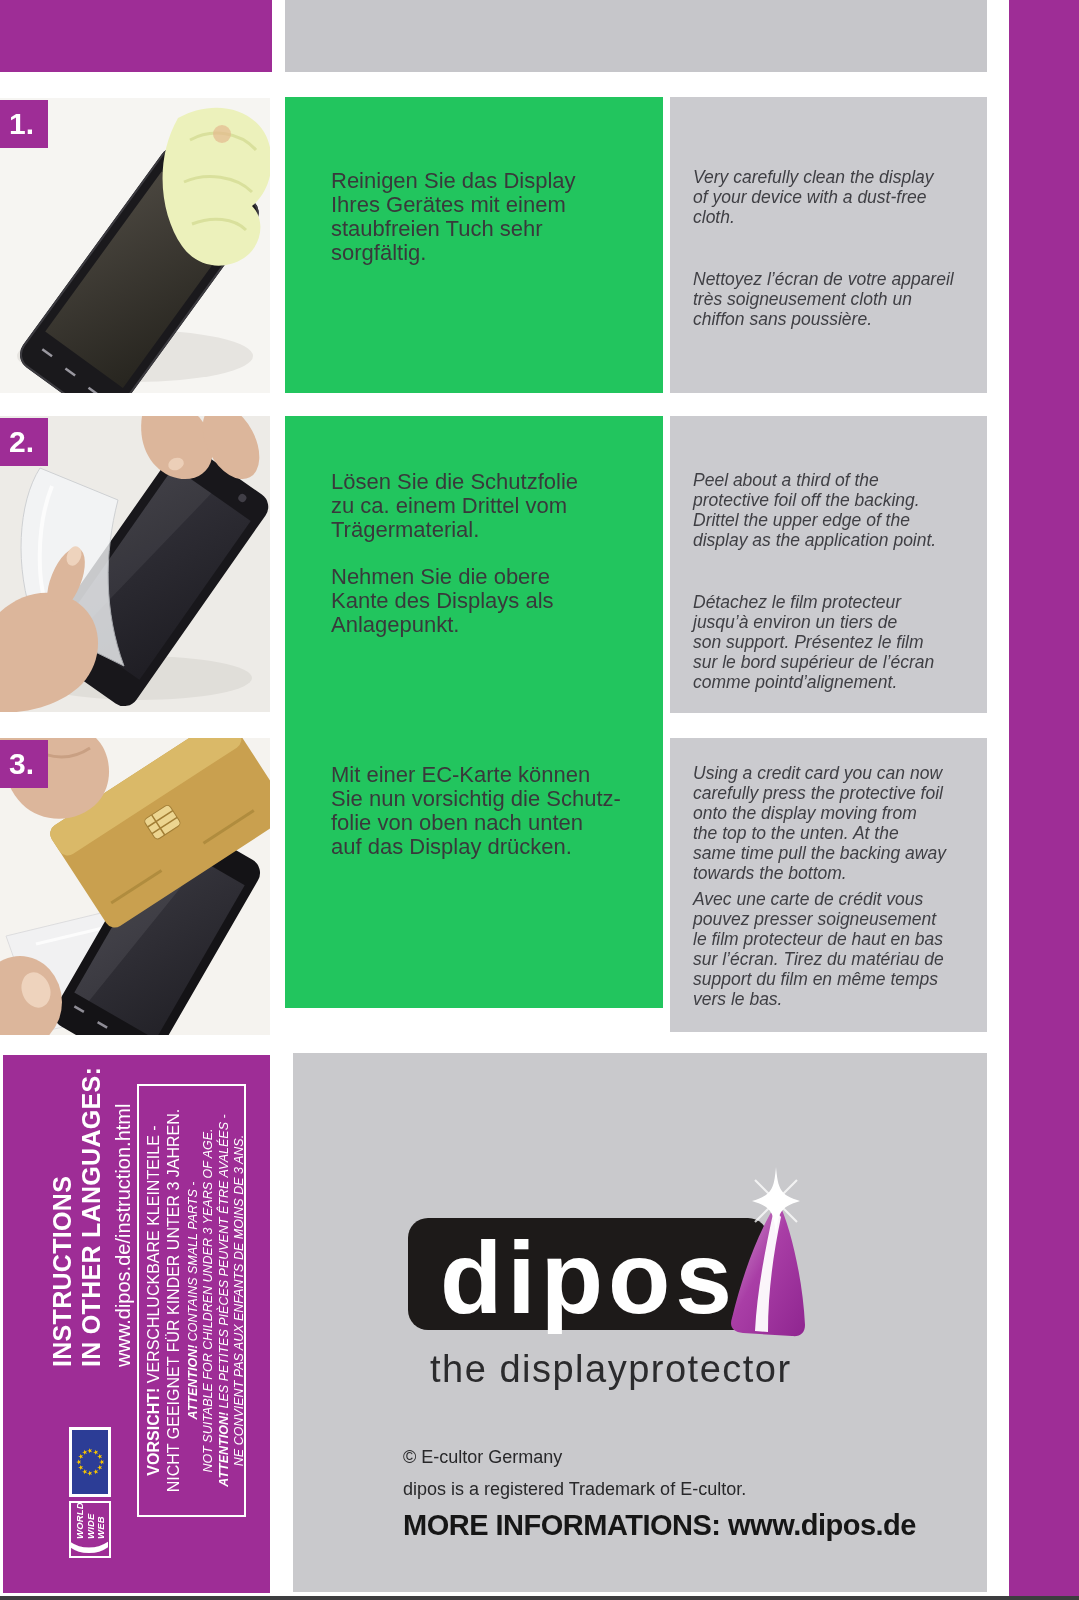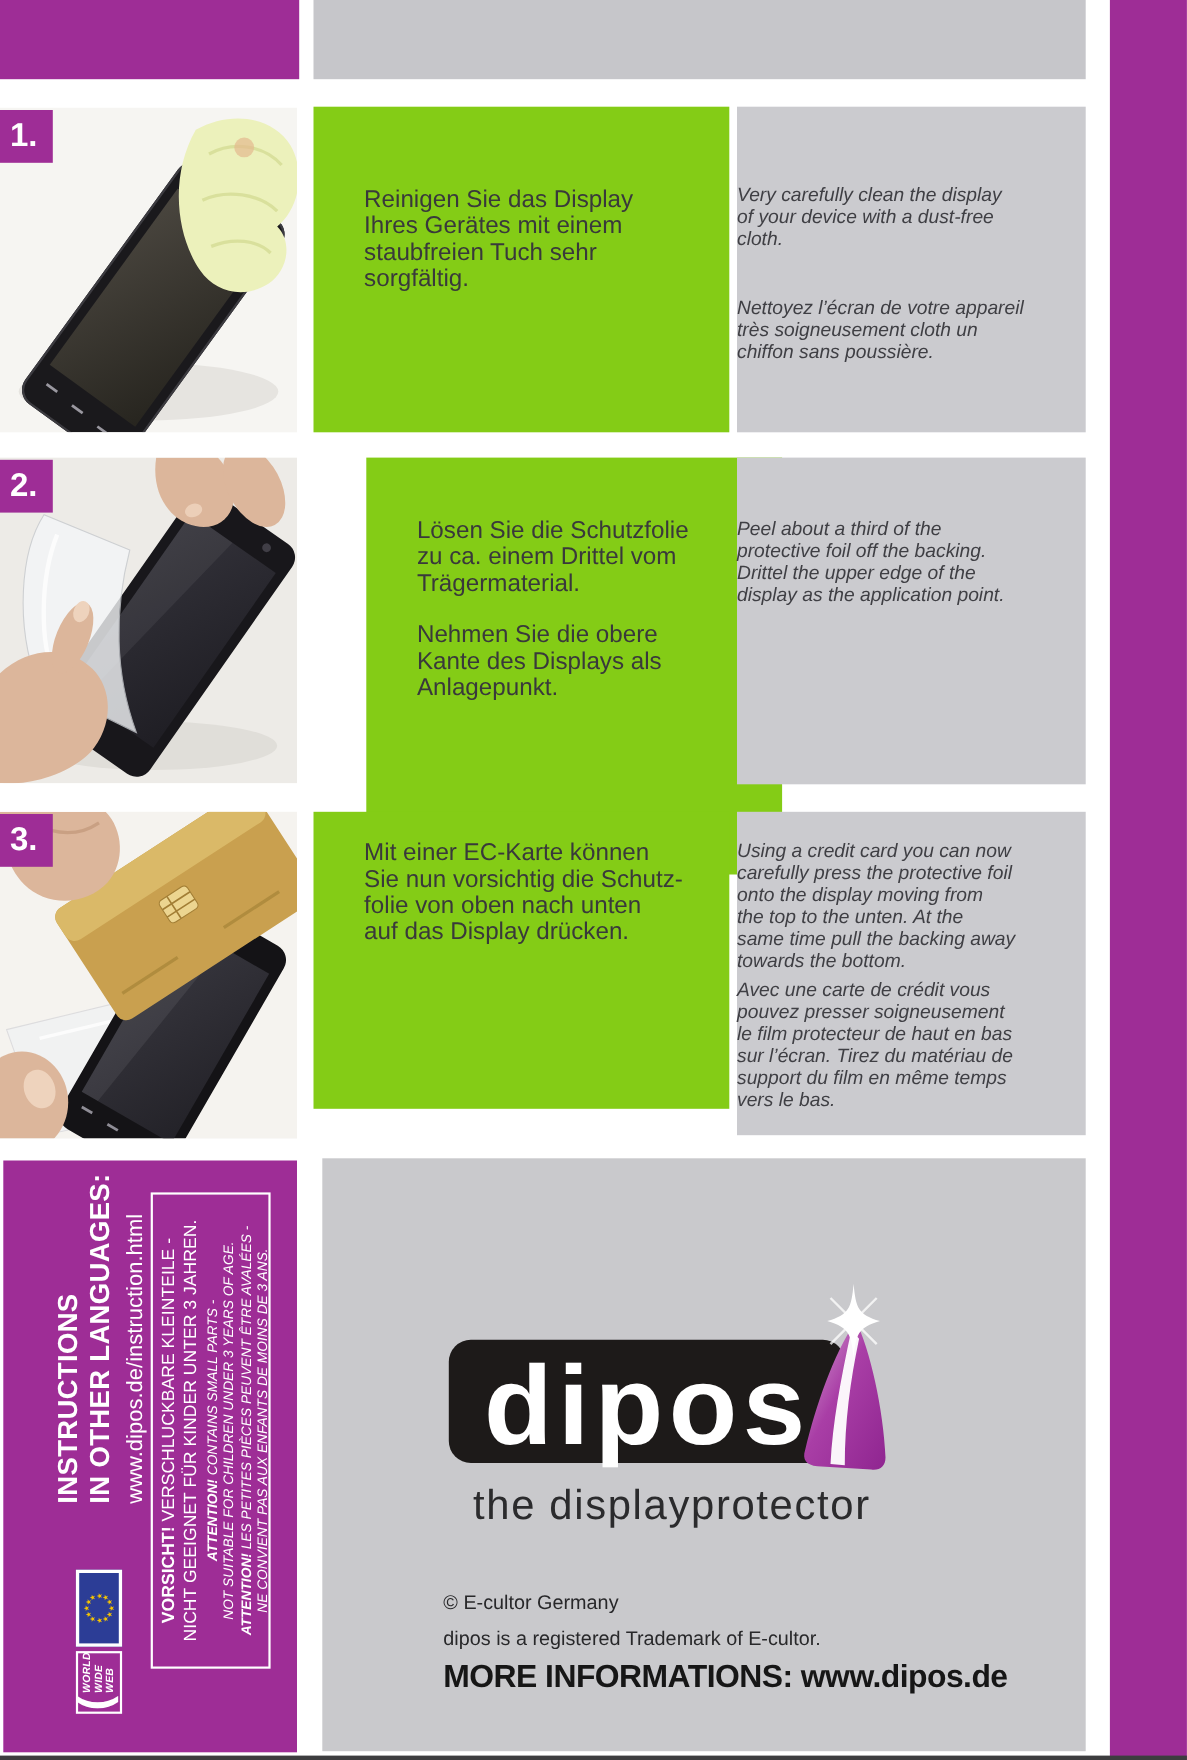--- a/index.html
+++ b/index.html
@@ -11,24 +11,24 @@
   .band-purple{left:0;top:0;width:272px;height:72px;background:#9e2d96;}
   .band-gray{left:285px;top:0;width:702px;height:72px;background:#c6c6ca;}
   .side-border{left:1009px;top:0;width:70px;height:1600px;background:#9e2d96;}
   .bottom-strip{left:0;top:1596px;width:1079px;height:4px;background:#3d3d3f;z-index:9;}
 
   
   .photo{left:0;width:270px;background:#f5f4f1;overflow:hidden;}
   .photo svg{display:block;}
   .badge{left:0;width:48px;height:48px;background:#9e2d96;color:#fff;font-size:30px;
          font-weight:bold;line-height:48px;padding-left:9px;box-sizing:border-box;z-index:3;}
-  .debox{left:285px;width:378px;background:#84cc16;box-sizing:border-box;
+  .debox{left:285px;width:378px;background:#22c55e;box-sizing:border-box;
          padding-left:46px;padding-right:10px;}
   .enbox{left:670px;width:317px;background:#cbcbcf;box-sizing:border-box;
-         padding-right:8px;}
+         padding-left:23px;padding-right:8px;}
   .de-par{margin:0 0 23px 0;white-space:pre-line;font-size:22px;line-height:24px;
           color:#39393b;}
   .lat-par{margin:0;white-space:pre-line;font-style:italic;font-size:17.5px;line-height:20px;
            color:#3f3f44;}
   .gap-lg{margin-bottom:42px;}
   .gap-sm{margin-bottom:6px;}
   .pt-r1d{padding-top:72px;} .pt-r1e{padding-top:70px;}
   .pt-r2{padding-top:54px;}  .pt-r3{padding-top:25px;}
 
   
@@ -148,33 +148,38 @@
         <ellipse cx="176" cy="48" rx="8" ry="6" fill="#eccfb8" transform="rotate(-20 176 48)"></ellipse>
         <path d="M0,196 C26,172 62,170 84,192 C104,212 102,246 82,268 C56,294 14,298 0,296 Z" fill="#dcb69b"></path>
         <ellipse cx="66" cy="164" rx="15" ry="34" fill="#dcb69b" transform="rotate(22 66 164)"></ellipse>
         <ellipse cx="74" cy="140" rx="7" ry="10" fill="#eed3bd" transform="rotate(22 74 140)"></ellipse>
       </g>
     </svg>
   </div>
   <div class="abs badge" style="top:418px;">
     <span>2.</span>
   </div>
-  <div class="abs debox pt-r2" style="top:416px;height:379px;margin-left:48px;">
+  <div class="abs debox pt-r2" style="top:416px;height:379px;">
     <p class="de-par">Lösen Sie die Schutzfolie
 zu ca. einem Drittel vom
 Trägermaterial.</p>
     <p class="de-par">Nehmen Sie die obere
 Kante des Displays als
 Anlagepunkt.</p>
   </div>
   <div class="abs enbox pt-r2" style="top:416px;height:297px;">
     <p class="lat-par gap-lg">Peel about a third of the
 protective foil off the backing.
 Drittel the upper edge of the
 display as the application point.</p>
+    <p class="lat-par">Détachez le film protecteur
+jusqu’à environ un tiers de
+son support. Présentez le film
+sur le bord supérieur de l’écran
+comme pointd’alignement.</p>
   </div>
 
   <div class="abs photo" style="top:738px;height:297px;">
     <svg width="270" height="297" viewBox="0 0 270 297">
       <defs>
         <linearGradient id="scr3" x1="0" y1="0" x2="1" y2="1">
           <stop offset="0" stop-color="#3a3941"></stop>
             <stop offset="1" stop-color="#232228"></stop>
         </linearGradient>
       </defs>

